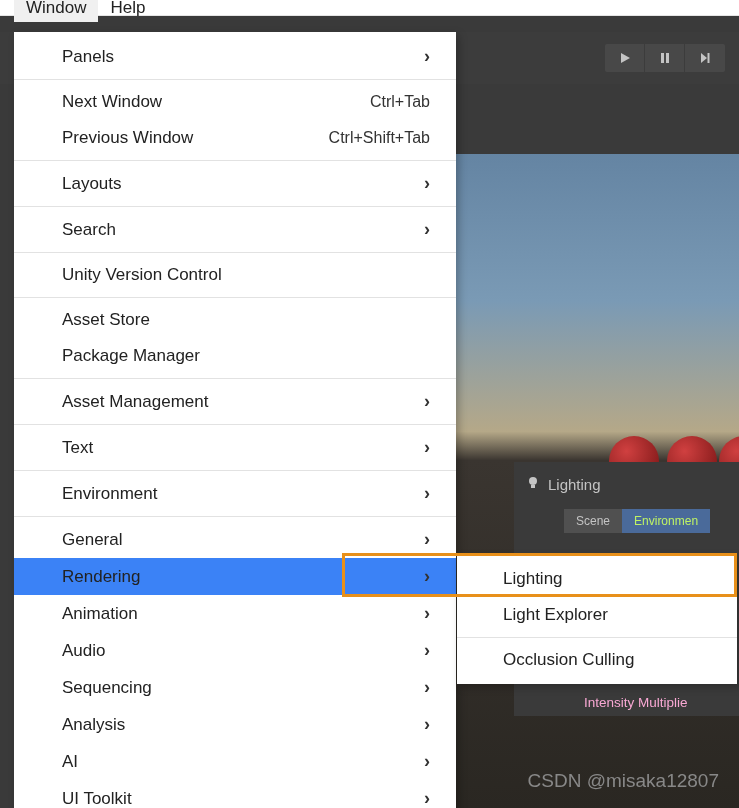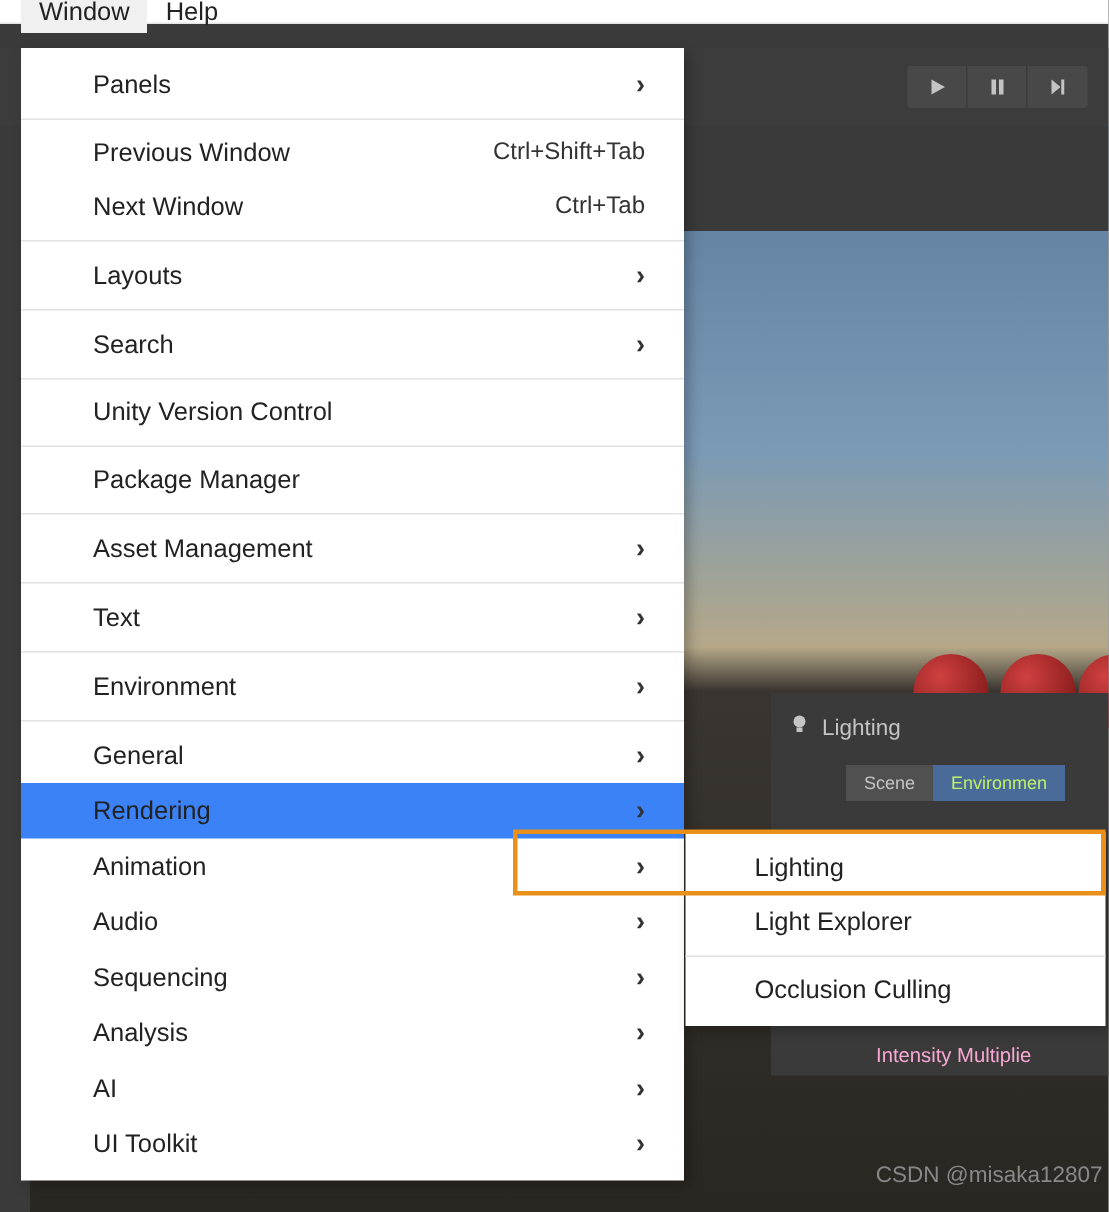--- a/index.html
+++ b/index.html
@@ -112,23 +112,23 @@
       background: #4a6a9a;
       color: #bef264;
     }
     .lighting-prop {
       padding: 6px 12px 6px 50px;
       font-size: 13.5px;
       color: #f9a8d4;
     }
     .watermark {
       position: absolute;
-      right: 4px; bottom: 16px;
+      right: 20px; bottom: 16px;
       color: #888;
-      font-size: 15px;
+      font-size: 19px;
       z-index: 4;
     }
     .dropdown-menu {
       position: absolute;
       top: 32px; left: 14px;
       width: 442px;
       background: #ffffff;
       box-shadow: 3px 3px 8px rgba(0,0,0,0.25);
       z-index: 100;
       padding: 6px 0;
@@ -243,42 +243,45 @@
 
 <div class="watermark">CSDN @misaka12807</div>
 
 <div class="dropdown-menu">
   <div class="menu-item">
     <span>Panels</span>
     <span class="chevron">›</span>
   </div>
   <div class="menu-sep"></div>
   <div class="menu-item">
+    <span>Next Window</span>
+    <span class="menu-shortcut">Ctrl+Tab</span>
+  </div>
+  <div class="menu-item">
     <span>Previous Window</span>
     <span class="menu-shortcut">Ctrl+Shift+Tab</span>
   </div>
-  <div class="menu-item">
-    <span>Next Window</span>
-    <span class="menu-shortcut">Ctrl+Tab</span>
-  </div>
   <div class="menu-sep"></div>
   <div class="menu-item">
     <span>Layouts</span>
     <span class="chevron">›</span>
   </div>
   <div class="menu-sep"></div>
   <div class="menu-item">
     <span>Search</span>
     <span class="chevron">›</span>
   </div>
   <div class="menu-sep"></div>
   <div class="menu-item">
     <span>Unity Version Control</span>
   </div>
   <div class="menu-sep"></div>
+  <div class="menu-item">
+    <span>Asset Store</span>
+  </div>
   <div class="menu-item">
     <span>Package Manager</span>
   </div>
   <div class="menu-sep"></div>
   <div class="menu-item">
     <span>Asset Management</span>
     <span class="chevron">›</span>
   </div>
   <div class="menu-sep"></div>
   <div class="menu-item">

